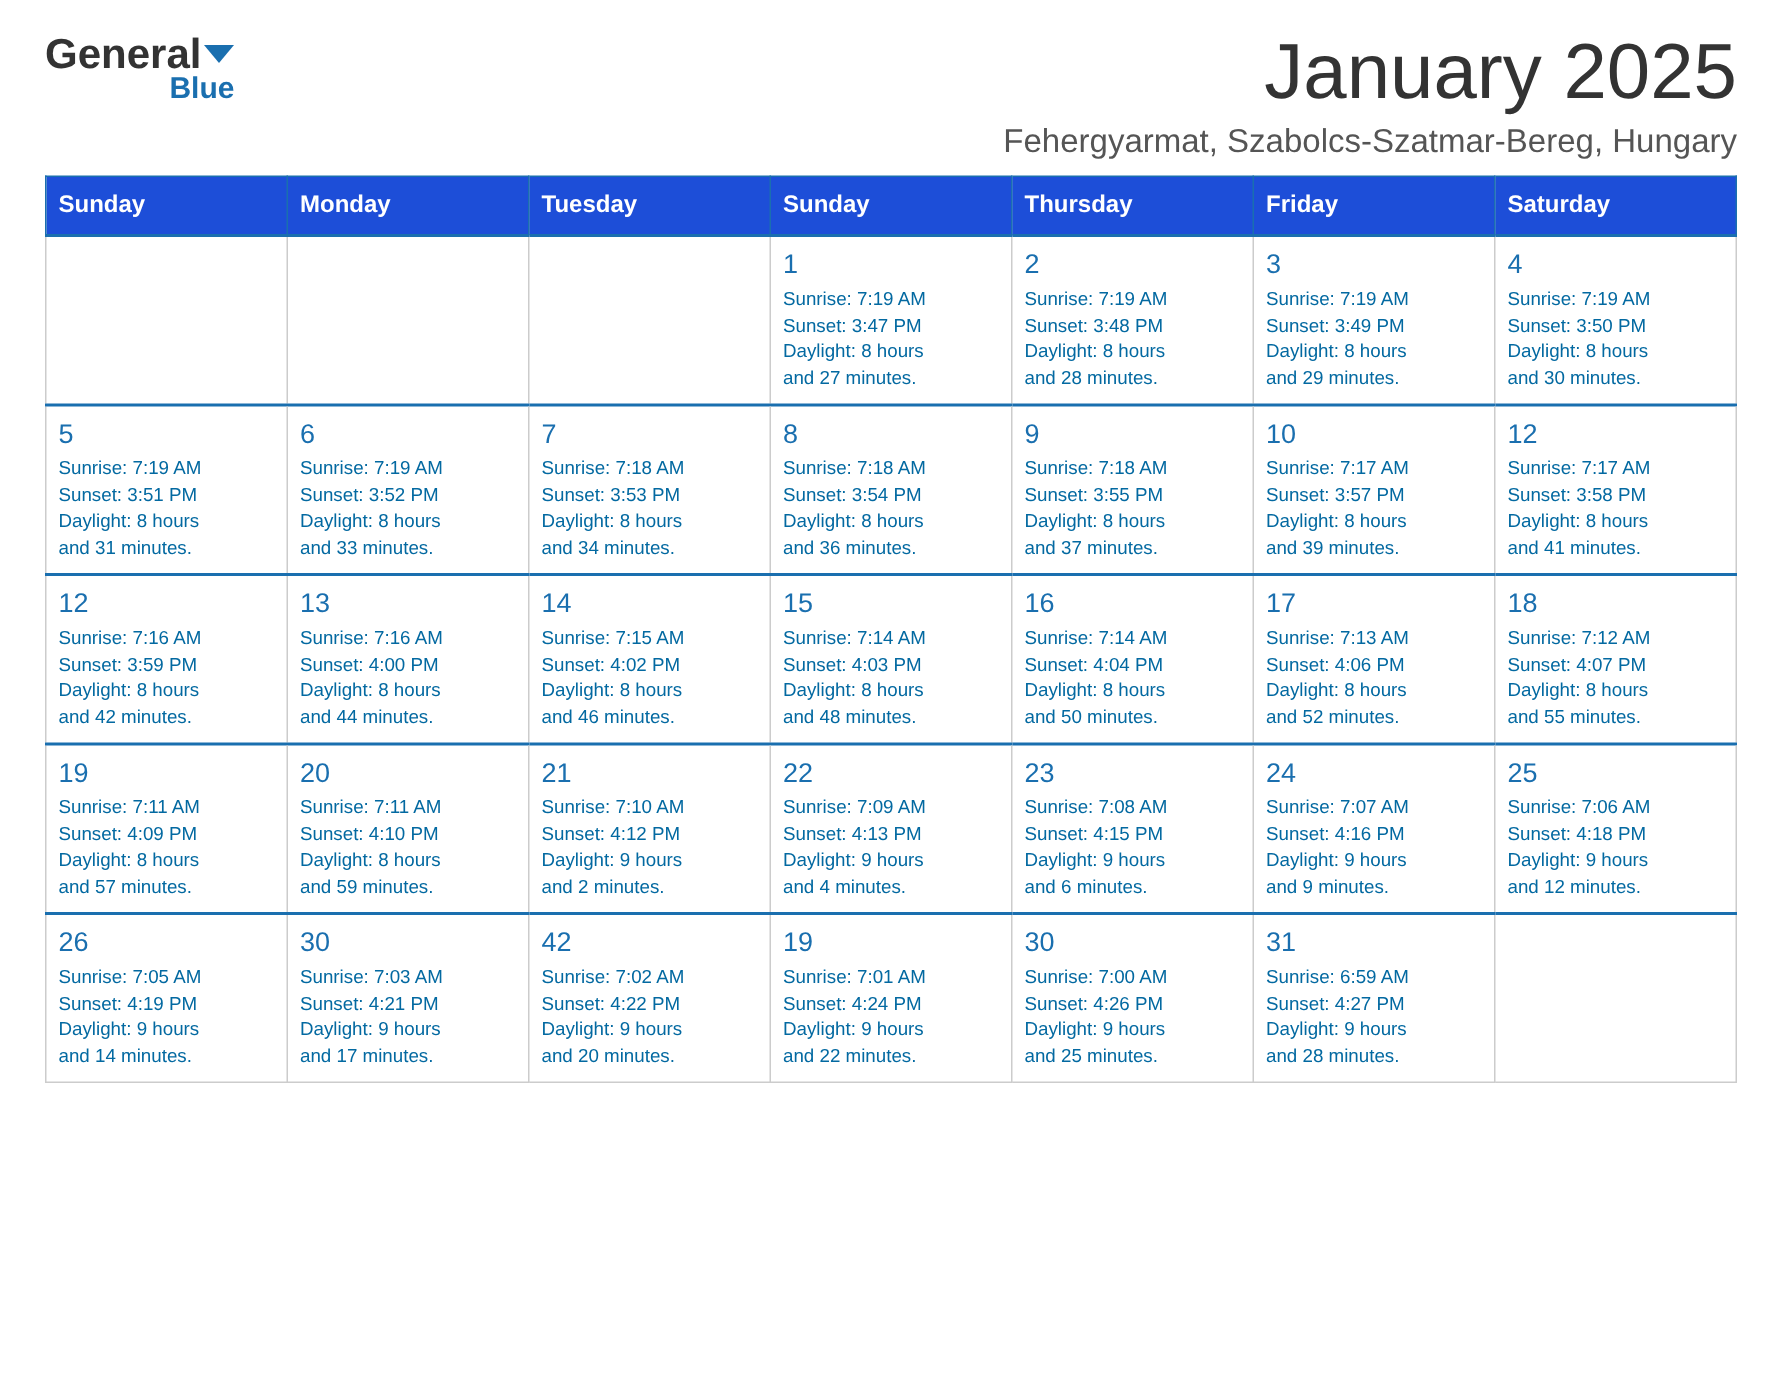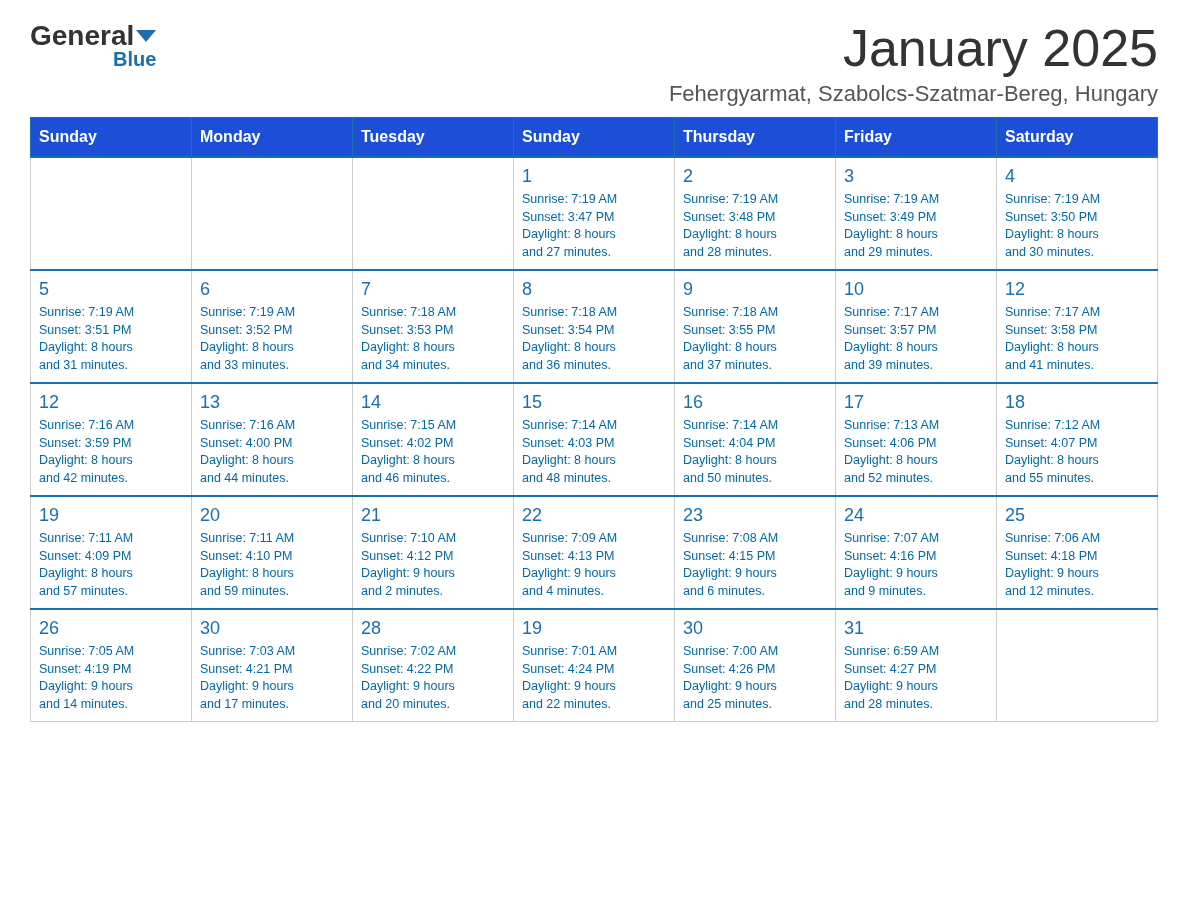--- a/index.html
+++ b/index.html
@@ -246,21 +246,21 @@
       <tr class="week-row">
         <td>
           <span class="day-num">26</span>
           <div class="day-info">Sunrise: 7:05 AM<br>Sunset: 4:19 PM<br>Daylight: 9 hours<br>and 14 minutes.</div>
         </td>
         <td>
           <span class="day-num">30</span>
           <div class="day-info">Sunrise: 7:03 AM<br>Sunset: 4:21 PM<br>Daylight: 9 hours<br>and 17 minutes.</div>
         </td>
         <td>
-          <span class="day-num">28</span>
+          <span class="day-num">42</span>
           <div class="day-info">Sunrise: 7:02 AM<br>Sunset: 4:22 PM<br>Daylight: 9 hours<br>and 20 minutes.</div>
         </td>
         <td>
           <span class="day-num">19</span>
           <div class="day-info">Sunrise: 7:01 AM<br>Sunset: 4:24 PM<br>Daylight: 9 hours<br>and 22 minutes.</div>
         </td>
         <td>
           <span class="day-num">30</span>
           <div class="day-info">Sunrise: 7:00 AM<br>Sunset: 4:26 PM<br>Daylight: 9 hours<br>and 25 minutes.</div>
         </td>

